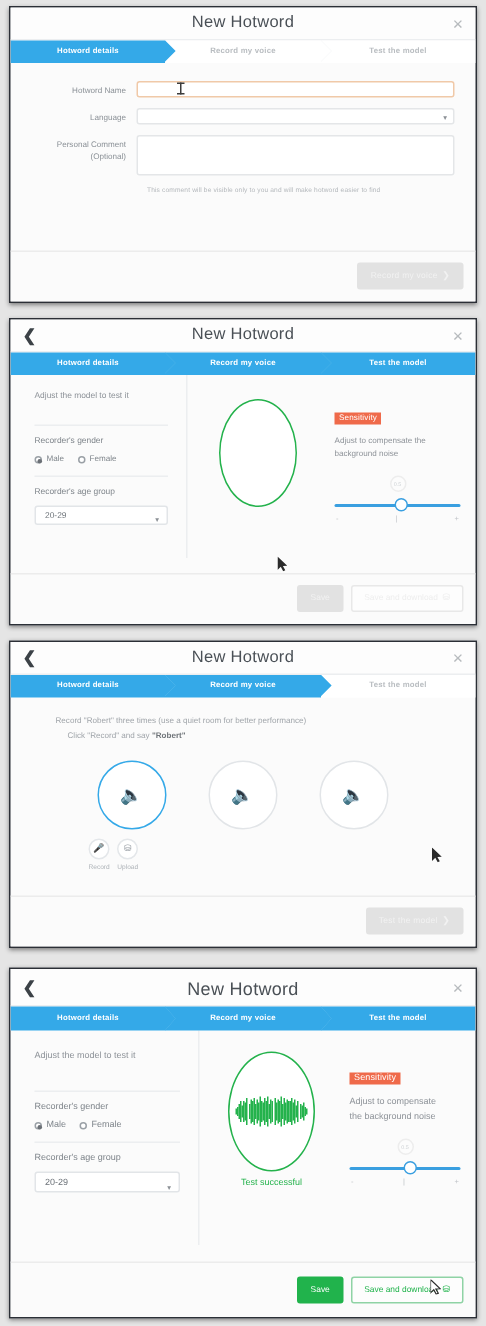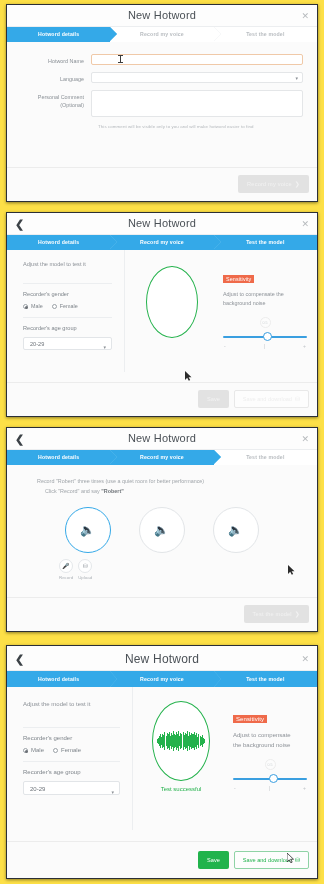--- a/index.html
+++ b/index.html
@@ -2,21 +2,21 @@
 <html><head>
 <meta charset="utf-8">
 <style>
   * { box-sizing: border-box; margin: 0; padding: 0; }
   html, body {
     width: 324px; height: 884px;
     background: #1b1f24;
     font-family: "Liberation Sans", sans-serif;
     overflow: hidden;
   }
-  .screen { position: relative; width: 324px; height: 884px; background: #fde047; }
+  .screen { position: relative; width: 324px; height: 884px; background: #e5e5e5; }
 
   
   .panel {
     position: absolute;
     left: 6px; width: 312px;
     background: #fbfbfb;
     border: 1px solid #2b2f36;
     overflow: hidden;
     box-shadow: 0 1px 3px rgba(0,0,0,.45);
   }

